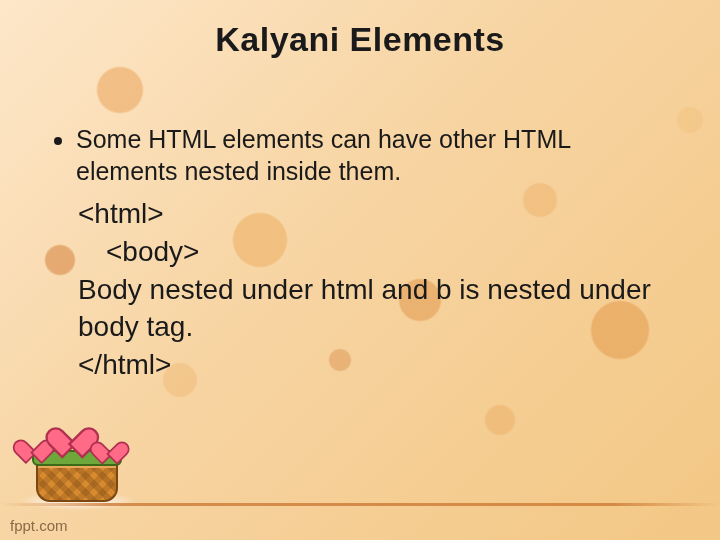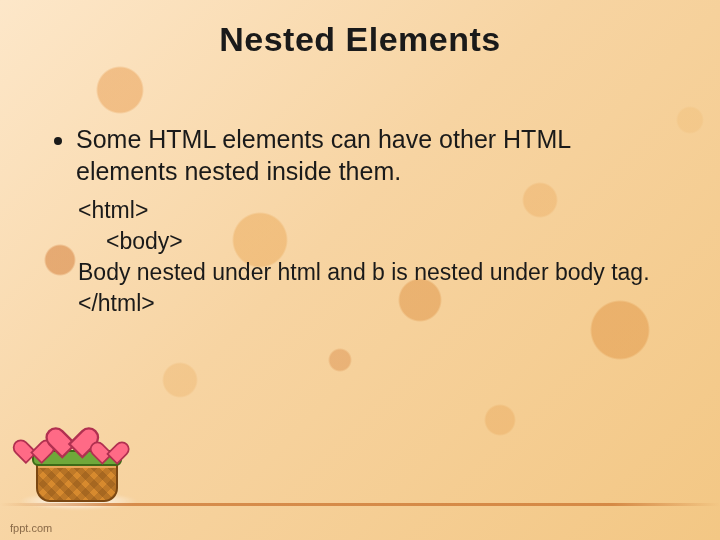--- a/index.html
+++ b/index.html
@@ -31,34 +31,34 @@
   }
   .content{
     position:absolute;
     left:40px;right:40px;top:115px;
     font-size:25px;
     line-height:1.28;
   }
   ul.bullets{margin:8px;padding:0 0 0 28px;list-style:disc}
   ul.bullets>li{margin-bottom:6px}
   .code{
-    font-size:23px;
+    font-size:28px;
     margin-top:8px;
     margin-left:38px;
     line-height:1.35;
   }
   .ind1{padding-left:28px}
   .ind2{padding-left:56px}
   .bottom-bar{
     position:absolute;left:0;right:0;bottom:34px;height:3px;
     background:linear-gradient(to right, rgba(200,110,40,0) 0, rgba(200,110,40,.7) 15%, rgba(200,110,40,.7) 85%, rgba(200,110,40,0) 100%);
   }
   .credit{
     position:absolute;left:10px;bottom:6px;
-    font-size:11px;color:#8a6a48;
+    font-size:15px;color:#8a6a48;
   }
   
   .basket{
     position:absolute;left:18px;bottom:30px;width:110px;height:110px;
   }
   .basket .bowl{
     position:absolute;left:18px;bottom:8px;width:78px;height:40px;
     background:#d78a2e;border:2px solid #7a4712;
     border-radius:0 0 14px 14px;
     box-shadow:inset 0 8px 0 #e8a85a;
@@ -84,21 +84,21 @@
   .basket .h3{left:78px;bottom:56px;transform:scale(.85)}
   .basket .shine{
     position:absolute;left:0;bottom:0;width:120px;height:18px;
     background:radial-gradient(ellipse at center, rgba(255,255,255,.55) 0 35%, transparent 70%);
     filter:blur(1px);
   }
 </style>
 </head>
 <body>
 
-<div class="title">Nested Elements</div>
+<div class="title">Kalyani Elements</div>
 
 <div class="content">
   <ul class="bullets">
     <li>Some HTML elements can have other HTML elements nested inside them.</li>
   </ul>
   <div class="code">
     <div>&lt;html&gt;</div>
     <div class="ind1">&lt;body&gt;</div>
     <div>Body nested under html and b is nested under body tag.</div>
     <div>&lt;/html&gt;</div>

